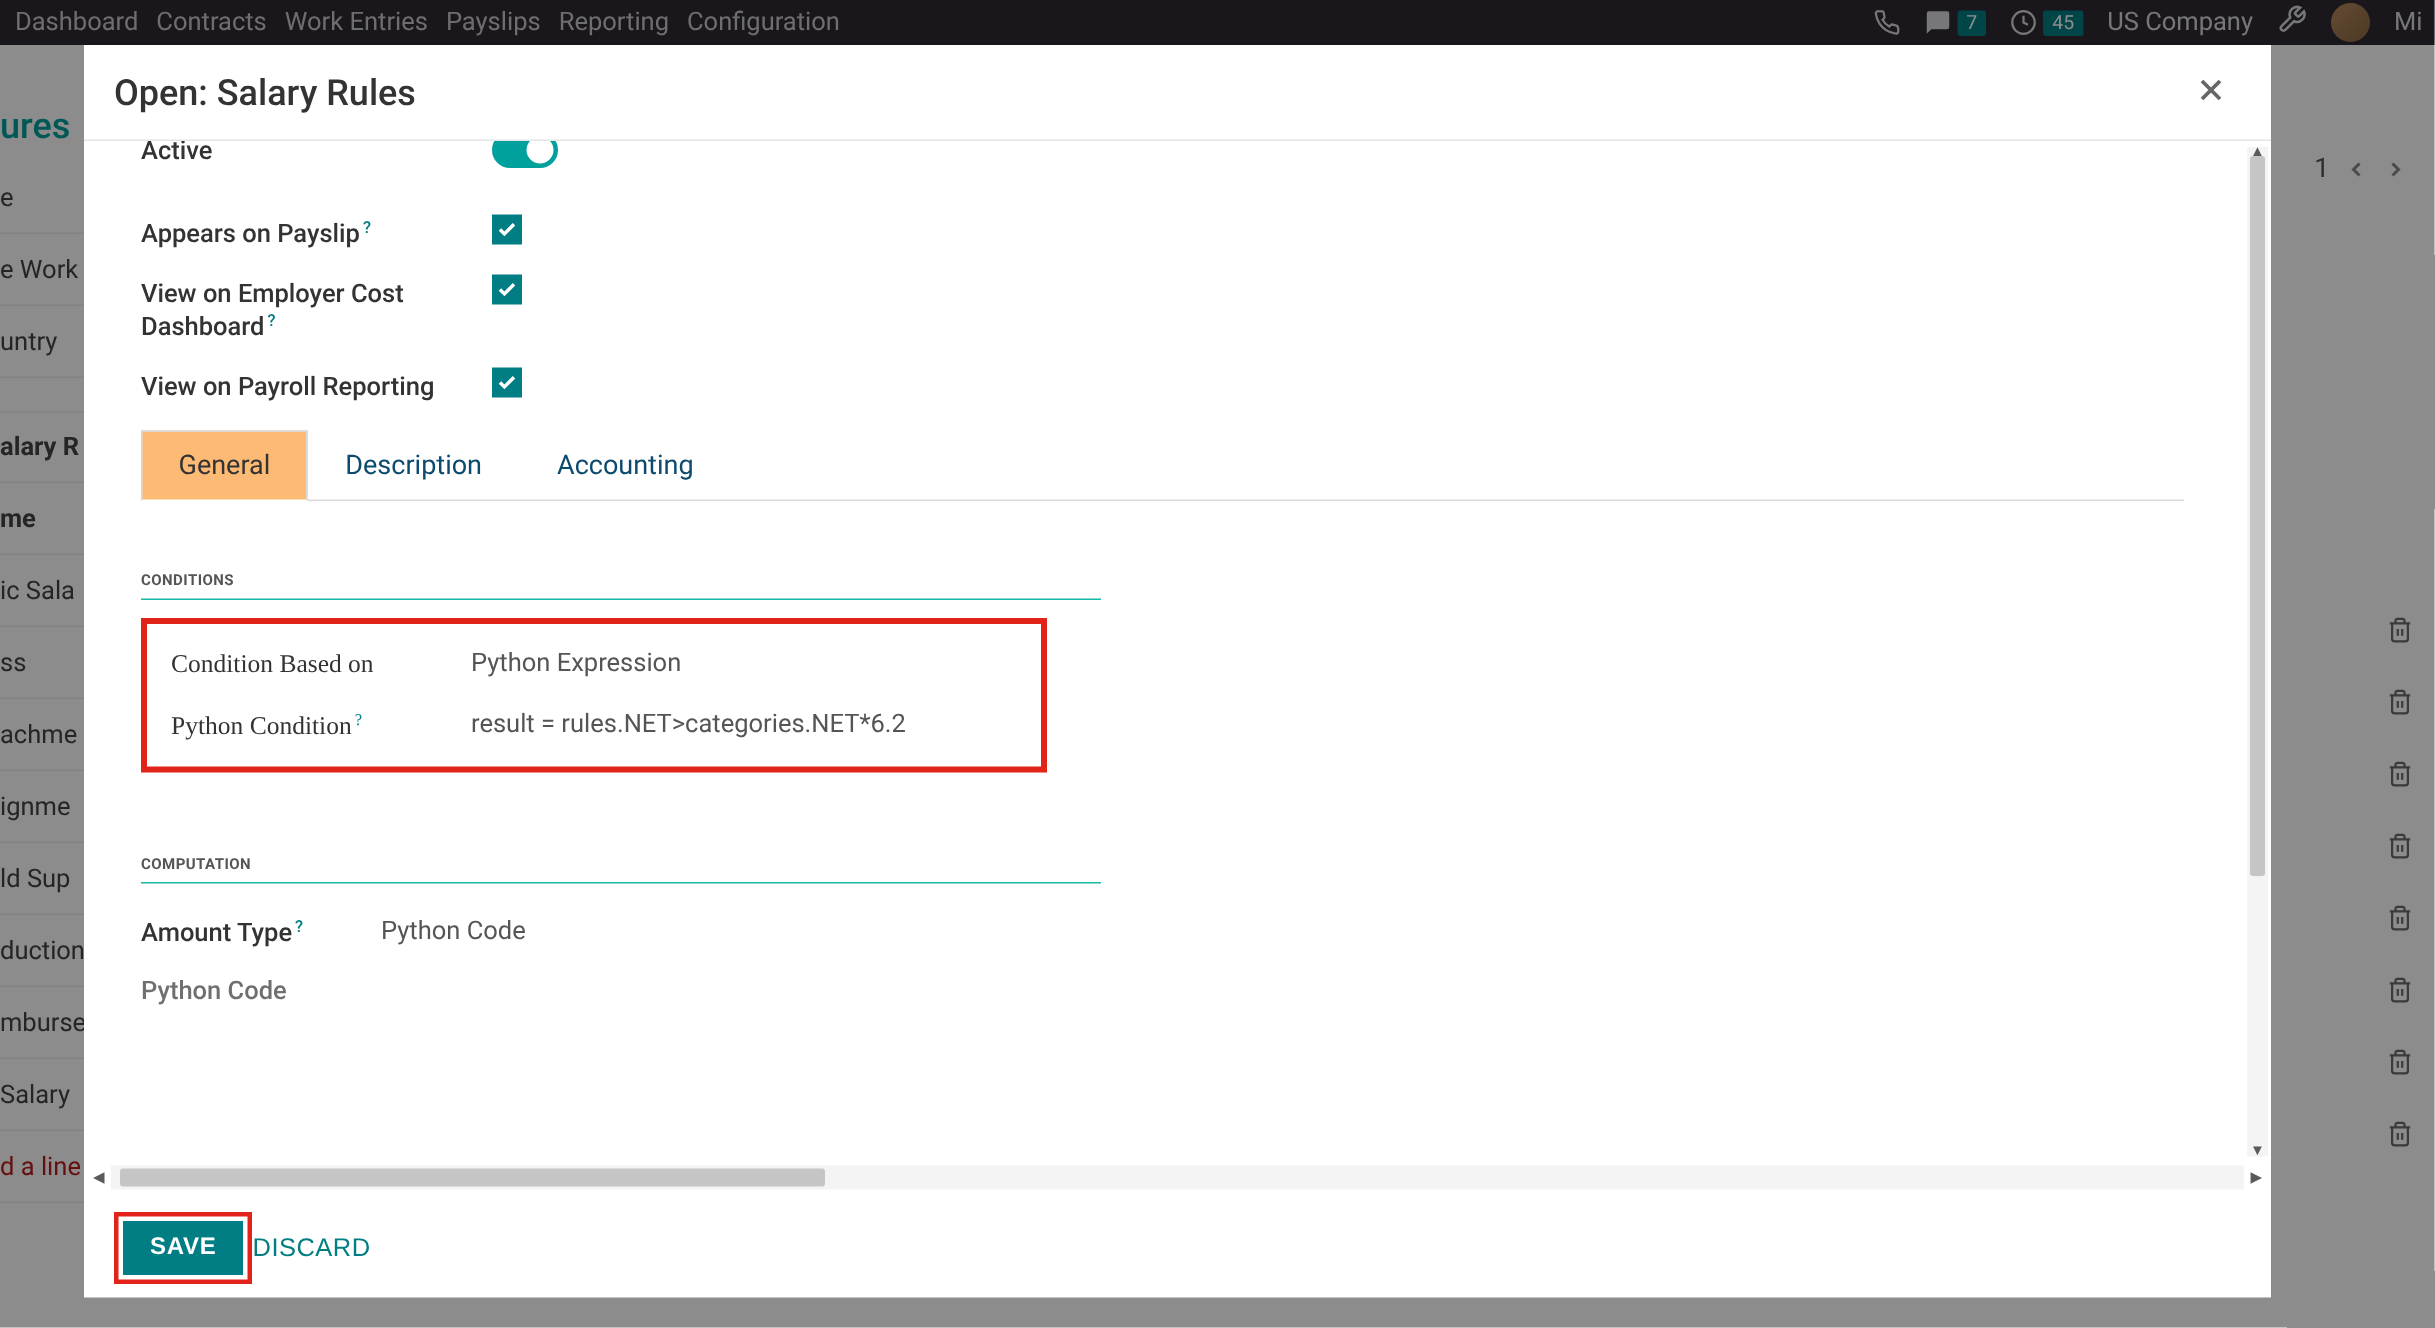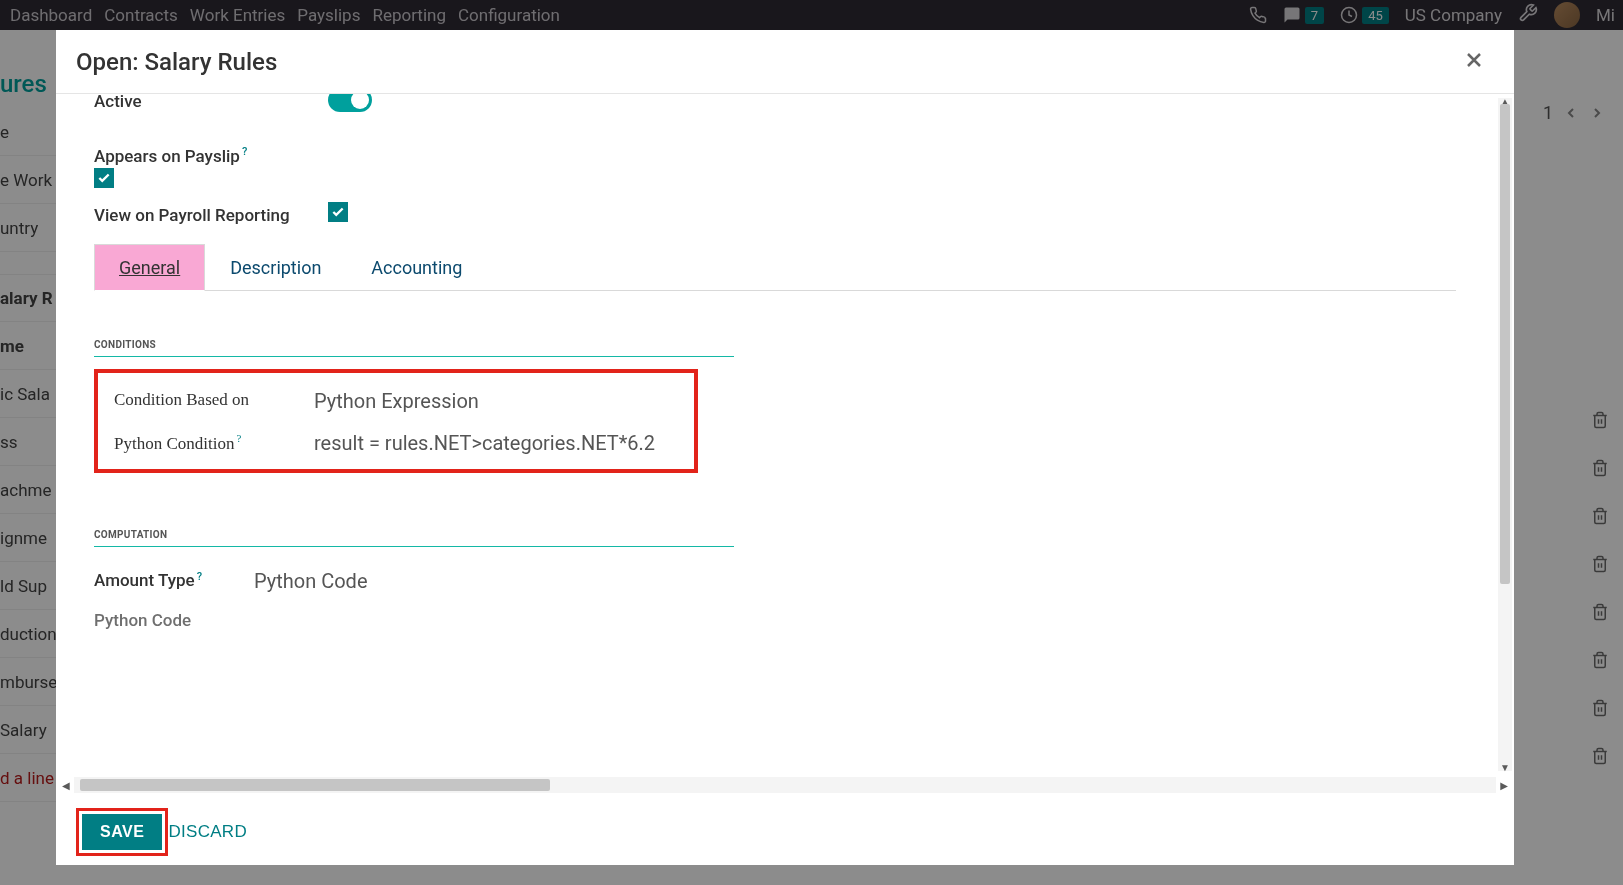--- a/index.html
+++ b/index.html
@@ -71,41 +71,41 @@
   }
   .scroll-area {
     position:absolute; left:0; top:0; right:18px; bottom:24px;
     overflow:hidden;
     padding: 0 40px 0 38px;
   }
   
   .form-row { display:flex; align-items:flex-start; gap: 0; margin-bottom: 14px; }
   .form-label { width: 234px; font-size:17px; color:#333; font-weight:500; line-height:1.35; padding-top:2px;}
   .form-label .help { color:#017e84; font-size:11px; vertical-align:super; margin-left:2px; cursor:help;}
-  .form-value { font-size:20px; color:#555; padding-top:2px;}
+  .form-value { font-size:17px; color:#555; padding-top:2px;}
   
   .toggle {
     width: 44px; height: 24px; background:#00a09d; border-radius: 12px; position:relative; cursor:pointer;
   }
   .toggle::after {
     content:''; position:absolute; right:3px; top:3px; width:18px; height:18px; background:#fff; border-radius:50%;
   }
   
   .chk {
     width:20px; height:20px; background:#017e84; display:flex; align-items:center; justify-content:center; cursor:pointer;
   }
   .chk svg { color:#fff; }
   
   .tabs { display:flex; border-bottom:1px solid #d9d9d9; margin-top:16px; }
   .tab {
     padding: 12px 24px; font-size:18px; color:#0c4a6e; cursor:pointer;
     border:1px solid transparent; border-bottom:none; position:relative; top:1px;
   }
   .tab.active {
-    color:#333; border:1px solid #d9d9d9; border-bottom:1px solid #fff; background:#f9a8d4;text-decoration:underline;
+    color:#333; border:1px solid #d9d9d9; border-bottom:1px solid #fff; background:#fdba74;
   }
   
   .section-title {
     font-size:10px; font-weight:700; color:#555; letter-spacing:0.3px;
     margin: 48px 0 8px 0; border-bottom:1px solid #14b8a6; padding-bottom:6px; width:640px;
   }
   .highlight-box {
     border: 4px solid #e2231a; padding: 14px 16px 10px 16px; width: 604px; margin-top:12px;
   }
   .highlight-box .form-row { margin-bottom: 16px; }
@@ -247,31 +247,41 @@
   </div>
 
   <div class="modal-body">
     <div class="scroll-area">
 
       <div class="form-row" style="margin-top:-6px;">
         <div class="form-label">Active</div>
         <div class="toggle"></div>
       </div>
 
-      <div class="form-row" style="margin-top:30px;flex-direction:column;">
+      <div class="form-row" style="margin-top:30px;">
         <div class="form-label">
           <span>Appears on Payslip</span><span class="help">?</span>
         </div>
         <div class="chk">
           <svg width="14" height="14" viewBox="0 0 24 24" fill="none" stroke="currentColor" stroke-width="4">
               <path d="M20 6L9 17l-5-5"></path>
             </svg>
         </div>
       </div>
 
+      <div class="form-row">
+        <div class="form-label">
+          <span>View on Employer Cost Dashboard</span><span class="help">?</span>
+        </div>
+        <div class="chk">
+          <svg width="14" height="14" viewBox="0 0 24 24" fill="none" stroke="currentColor" stroke-width="4">
+              <path d="M20 6L9 17l-5-5"></path>
+            </svg>
+        </div>
+      </div>
 
       <div class="form-row">
         <div class="form-label">View on Payroll Reporting</div>
         <div class="chk">
           <svg width="14" height="14" viewBox="0 0 24 24" fill="none" stroke="currentColor" stroke-width="4">
               <path d="M20 6L9 17l-5-5"></path>
             </svg>
         </div>
       </div>
 

